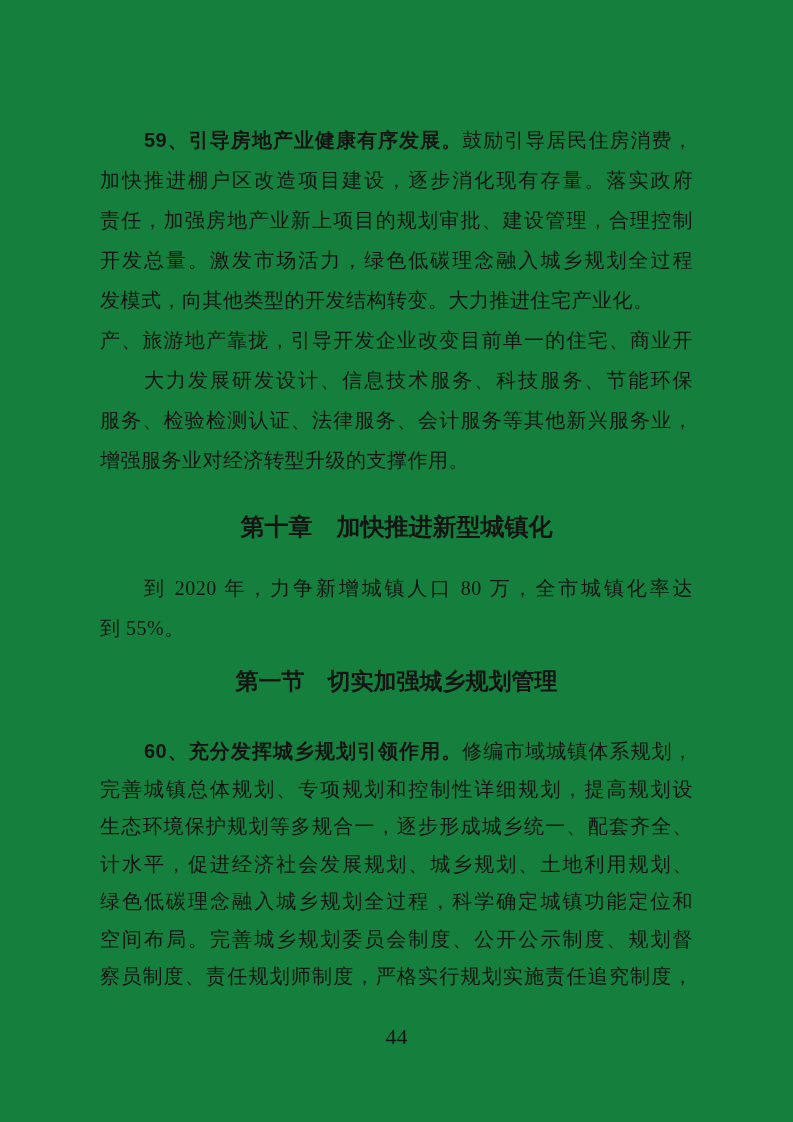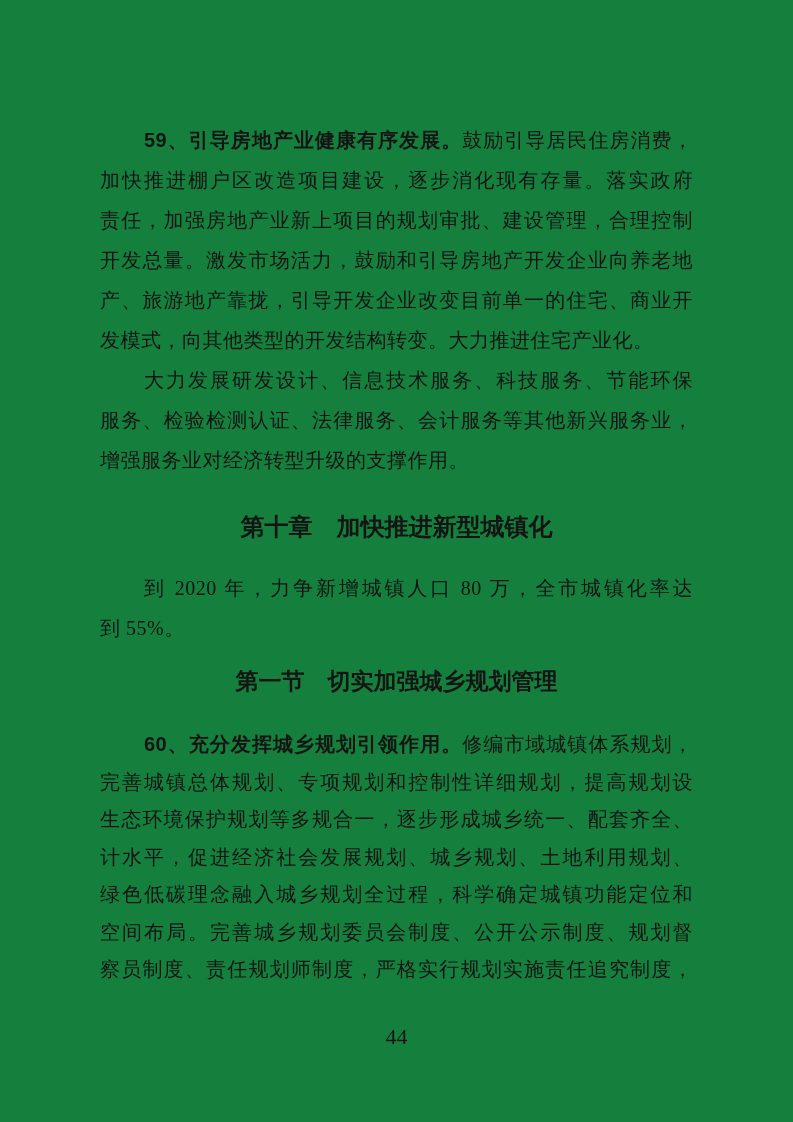--- a/index.html
+++ b/index.html
@@ -66,21 +66,21 @@
     margin-top: 14px;
     font-family: "Liberation Serif", "DejaVu Serif", serif;
     font-weight: bold;
     font-size: 23px;
     line-height: 40px;
     height: 40px;
     text-align: left;
     text-align-last: center;
   }
   .para-60 {
-    margin-top: 24px;
+    margin-top: 31px;
   }
   .page-number {
     position: absolute;
     top: 1026px;
     left: 0;
     width: 100%;
     text-align: center;
     text-align-last: center;
     font-size: 22px;
     line-height: 22px;
@@ -89,23 +89,23 @@
 </head>
 <body>
 
 <div class="page">
   <div class="text-block">
 
     <div>
       <div class="body-line indent"><span class="bold-lead">59、引导房地产业健康有序发展。</span><span>鼓励引导居民住房消费，</span></div>
       <div class="body-line">加快推进棚户区改造项目建设，逐步消化现有存量。落实政府</div>
       <div class="body-line">责任，加强房地产业新上项目的规划审批、建设管理，合理控制</div>
-      <div class="body-line">开发总量。激发市场活力，鼓励和引导房地产开发企业向养老地</div>
+      <div class="body-line">开发总量。激发市场活力，绿色低碳理念融入城乡规划全过程</div>
+      <div class="body-line last-line">发模式，向其他类型的开发结构转变。大力推进住宅产业化。</div>
       <div class="body-line">产、旅游地产靠拢，引导开发企业改变目前单一的住宅、商业开</div>
-      <div class="body-line last-line">发模式，向其他类型的开发结构转变。大力推进住宅产业化。</div>
     </div>
 
     <div>
       <div class="body-line indent">大力发展研发设计、信息技术服务、科技服务、节能环保</div>
       <div class="body-line">服务、检验检测认证、法律服务、会计服务等其他新兴服务业，</div>
       <div class="body-line last-line">增强服务业对经济转型升级的支撑作用。</div>
     </div>
 
     <div class="chapter-heading">第十章　加快推进新型城镇化</div>
 

